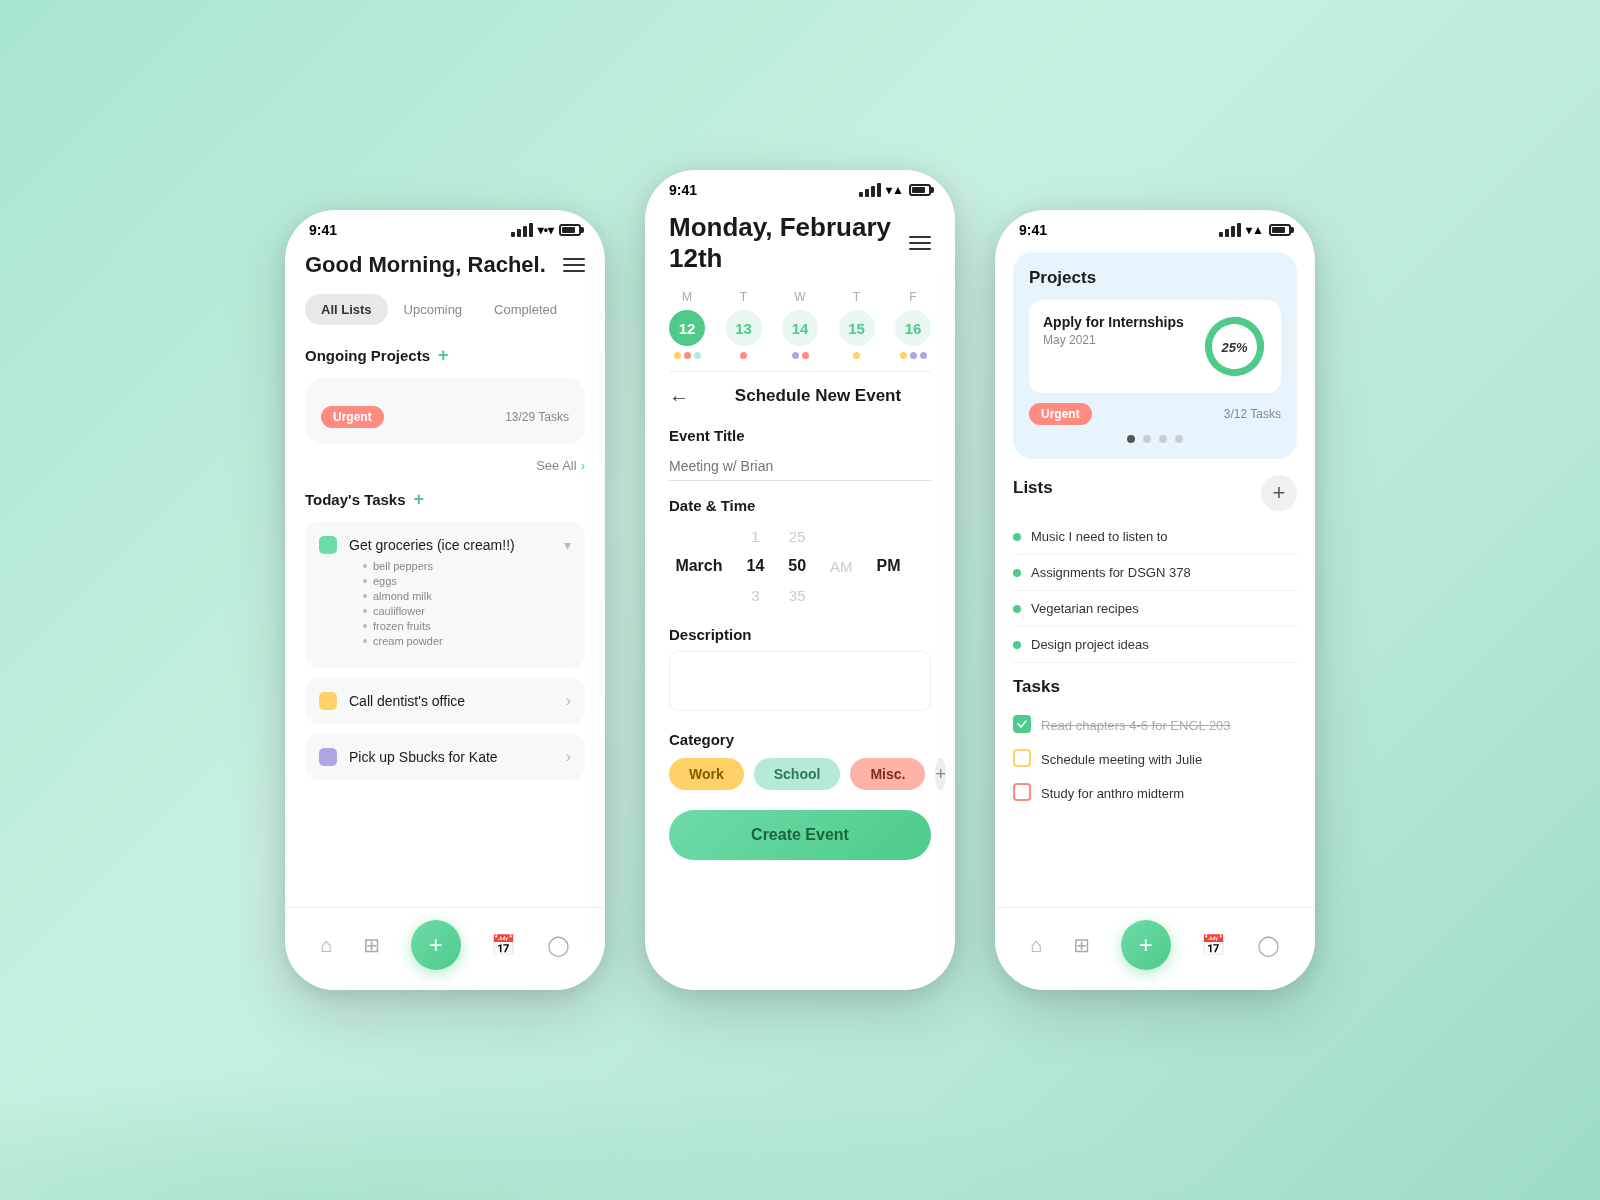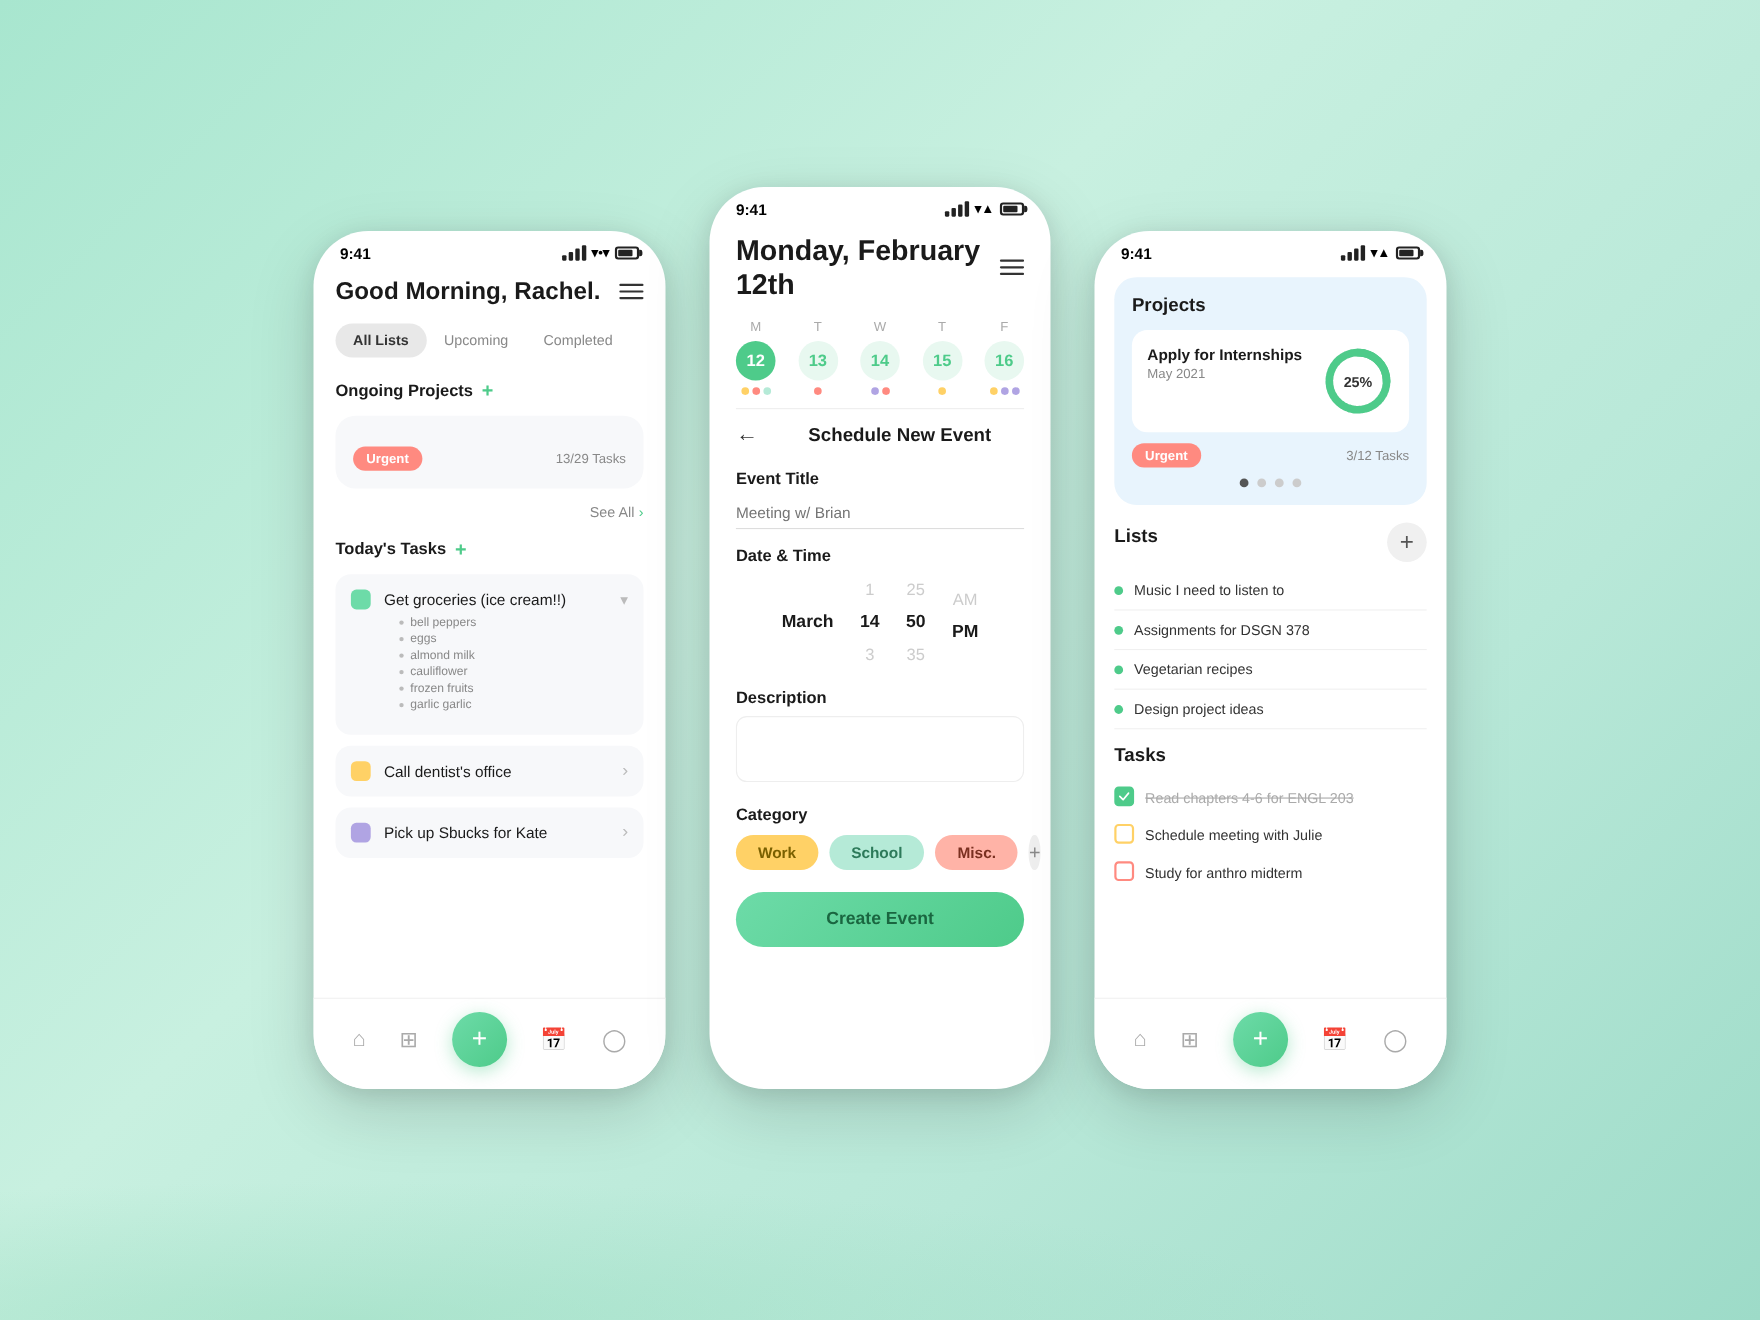--- a/index.html
+++ b/index.html
@@ -134,21 +134,21 @@
     .project-date { font-size: 12px; color: #888; }
     .project-footer { display: flex; justify-content: space-between; align-items: center; margin-top: 12px; }
     .urgent-badge { background: #ff8a80; color: white; font-size: 12px; font-weight: 600; padding: 4px 12px; border-radius: 20px; }
     .task-count { font-size: 12px; color: #888; }
 
     
     .donut { position: relative; width: 65px; height: 65px; }
     .donut svg { transform: rotate(-90deg); }
     .donut-label {
       position: absolute; top: 50%; left: 50%; transform: translate(-50%,-50%);
-      font-size: 13px; font-weight: 700; color: #333;
+      font-size: 13px; font-weight: 700; color: #333; font-style: italic;
     }
 
     .see-all {
       text-align: right; font-size: 13px; color: #888; margin-bottom: 16px;
       display: flex; justify-content: flex-end; align-items: center; gap: 4px;
       cursor: pointer;
     }
     .see-all .arrow { color: #4ecb8a; }
 
     .task-item {
@@ -205,21 +205,21 @@
       background: transparent; margin-bottom: 16px;
     }
 
     .datetime-picker {
       display: flex; justify-content: center; gap: 0; align-items: center;
       margin-bottom: 16px;
     }
     .picker-col { display: flex; flex-direction: column; align-items: center; gap: 0; }
     .picker-item { font-size: 15px; color: #ccc; padding: 6px 12px; }
     .picker-item.selected { font-size: 16px; color: #1a1a1a; font-weight: 600; }
-    .picker-col-ampm { display: flex; flex-direction: column; align-items: center; gap: 0; }
+    .picker-col-ampm { display: flex; flex-direction: row; align-items: center; gap: 0; }
 
     .description-box {
       width: 100%; border: 1.5px solid #eee; border-radius: 10px;
       height: 60px; margin-bottom: 16px; padding: 8px; font-size: 14px;
       color: #ccc; outline: none; resize: none;
     }
 
     .category-label { font-size: 15px; font-weight: 700; color: #1a1a1a; margin-bottom: 10px; }
     .category-row { display: flex; gap: 10px; align-items: center; margin-bottom: 20px; }
     .cat-btn {
@@ -375,21 +375,21 @@
           <div class="grocery-item">
               <span class="grocery-bullet"></span>
               <span>cauliflower</span>
             </div>
           <div class="grocery-item">
               <span class="grocery-bullet"></span>
               <span>frozen fruits</span>
             </div>
           <div class="grocery-item">
               <span class="grocery-bullet"></span>
-              <span>garlic garlic</span>
+              <span>cream powder</span>
             </div>
         </div>
       </div>
 
       <div class="task-item">
         <div class="task-item-left">
           <div class="task-color-dot" style="background:#ffd166;"></div>
           <span class="task-name">Call dentist's office</span>
         </div>
         <span class="task-chevron">›</span>

